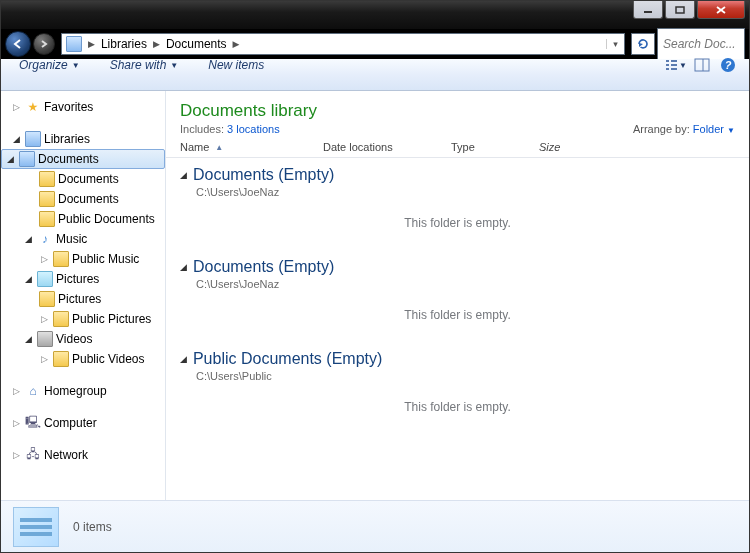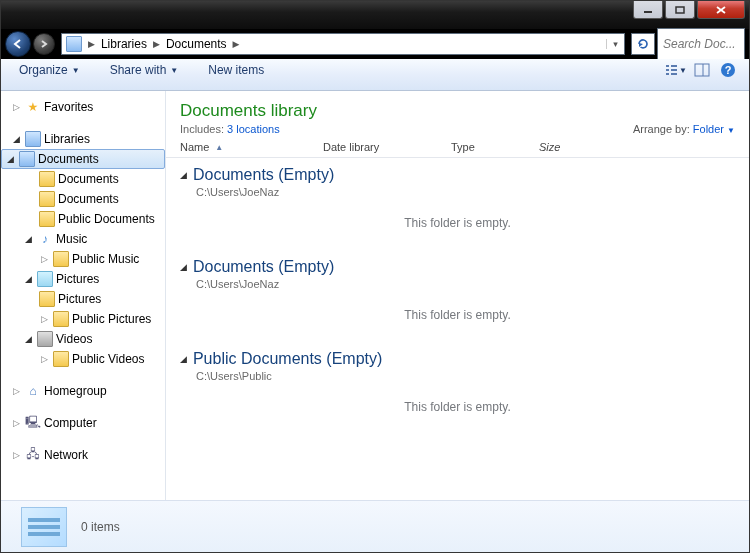--- a/index.html
+++ b/index.html
@@ -68,22 +68,23 @@
   width: 88px; height: 33px;
   background: #fff; border:1px solid #5d6c7c;
   font-size: 12px; font-style: italic; color:#777;
   padding: 0 5px; display:flex; align-items:center;
 }
 
 .toolbar {
   height: 32px;
   background: linear-gradient(#f7fbff, #e6eefb 50%, #d9e6f7);
   border-bottom: 1px solid #b6c4d8;
-  display:flex; align-items:flex-start; font-size:12px; color:#1f3b6b;
-  padding: 0 10px;
+  display:flex; align-items:flex-end; font-size:12px; color:#1f3b6b;
+  padding: 14px 10px;
+  font-style: italic;
 }
 .tb-btn { padding: 4px 8px; display:flex; align-items:center; gap:4px; border-radius:3px;}
 .tb-spacer { flex:1; }
 .tb-icon { width:22px; height:22px; display:flex;align-items:center;justify-content:center; margin-left:4px; border-radius:2px;}
 .tri { font-size:8px; color:#1f3b6b; }
 
 .split { flex:1; display:flex; background:#fff; min-height:0; }
 .sidebar {
   width: 165px; border-right:1px solid #e0e6ee;
   font-size:12px; padding:6px 0; overflow:hidden;
@@ -121,21 +122,21 @@
 .group { padding:8px 14px 6px;}
 .group-hdr { display:flex; align-items:center; gap:6px;}
 .group-hdr .caret{ font-size:9px; color:#333;}
 .group-name { color:#16427c; font-size:16px;}
 .group-path { color:#6a6a6a; font-size:11px; margin-left:16px; margin-top:2px;}
 .empty-msg { text-align:center; color:#75787d; font-size:12px; padding:18px 0 14px;}
 
 .details {
   height:52px; border-top:1px solid #d9e1ee;
   background: linear-gradient(#f4f8fe,#e8f1fb);
-  display:flex; align-items:center; padding:4px 20px;
+  display:flex; align-items:center; padding:4px 12px;
   font-size:12px; color:#555;
 }
 .details .bigicon {
   width:46px; height:40px;
   background: linear-gradient(135deg,#d9efff,#b4dcff);
   border:1px solid #9cc5ea; margin-right:14px;
   position:relative;
 }
 .details .bigicon::after{
   content:""; position:absolute; left:6px; top:10px; right:6px; height:4px;
@@ -347,21 +348,21 @@
           <span class="tri" style="color:#0b57d0"> ▼</span>
         </div>
       </div>
 
       <div class="col-hdr">
         <div class="col">
           <span>Name</span>
           <span class="sort-arrow">▲</span>
         </div>
         <div class="col">
-            <span>Date library</span>
+            <span>Date locations</span>
           </div>
         <div class="col">
             <span>Type</span>
           </div>
         <div class="col">
             <span>Size</span>
           </div>
       </div>
 
       <div id="groups">

